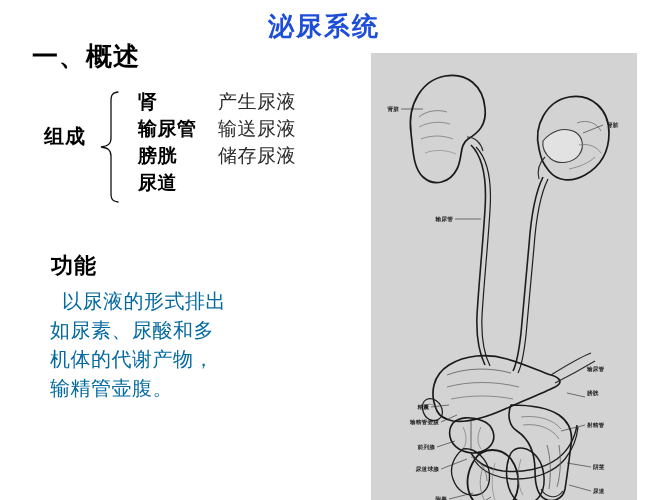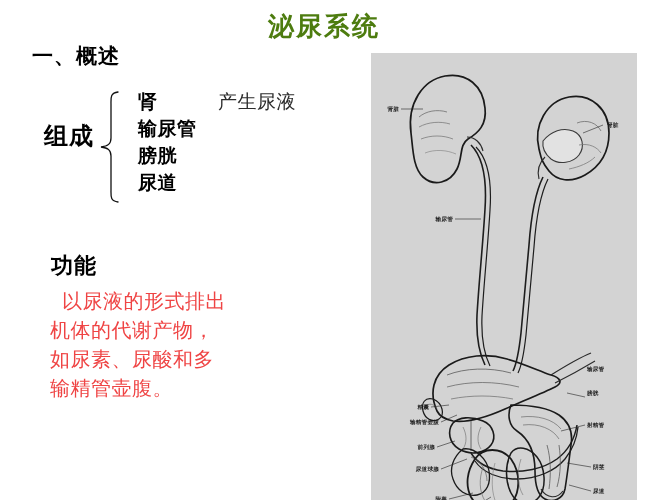--- a/index.html
+++ b/index.html
@@ -20,49 +20,49 @@
   #slide-title {
     position: absolute;
     left: 268px;
     top: 10px;
     width: 200px;
     font-family: "Liberation Sans", "DejaVu Sans", sans-serif;
     font-size: 26px;
     font-weight: bold;
     letter-spacing: 2px;
     line-height: 32px;
-    color: #4d7c0f;
+    color: #1d4ed8;
     white-space: nowrap;
   }
 
   
   #section-heading {
     position: absolute;
     left: 32px;
     top: 43px;
-    font-size: 21px;
+    font-size: 26px;
     font-weight: bold;
     letter-spacing: 1px;
     line-height: 26px;
     white-space: nowrap;
   }
 
   
   #composition-block {
     position: absolute;
     left: 40px;
     top: 88px;
     width: 320px;
     height: 120px;
   }
   #composition-label {
     position: absolute;
     left: 4px;
     top: 34px;
-    font-size: 24px;
+    font-size: 20px;
     font-weight: bold;
     letter-spacing: 1px;
     line-height: 28px;
     white-space: nowrap;
   }
   #composition-brace {
     position: absolute;
     left: 58px;
     top: 2px;
     width: 22px;
@@ -111,21 +111,21 @@
   }
   #function-body {
     position: absolute;
     left: 50px;
     top: 287px;
     width: 240px;
     font-family: "Liberation Serif", "DejaVu Serif", serif;
     font-size: 20px;
     line-height: 29px;
     letter-spacing: 0.5px;
-    color: #ef4444;
+    color: #0369a1;
   }
   #function-body .fn-line {
     white-space: nowrap;
   }
   #function-body .fn-line.indented {
     text-indent: 12px;
   }
 
   
   #anatomy-panel {
@@ -168,36 +168,38 @@
     <path d="M20 2 C12 3 13 8 13 14 L13 48 C13 54 10 56 3 57 C10 58 13 60 13 66 L13 100 C13 106 12 111 20 112" fill="none" stroke="#111" stroke-width="1.3" stroke-linecap="round"></path>
   </svg>
 
   <div id="composition-rows">
     <div class="comp-row">
       <span class="comp-part">肾</span>
       <span class="comp-function">产生尿液</span>
     </div>
     <div class="comp-row">
       <span class="comp-part">输尿管</span>
+      <span class="comp-function">输送尿液</span>
     </div>
     <div class="comp-row">
       <span class="comp-part">膀胱</span>
+      <span class="comp-function">储存尿液</span>
     </div>
     <div class="comp-row">
       <span class="comp-part">尿道</span>
     </div>
   </div>
 </div>
 
 <div id="function-heading">功能</div>
 
 <div id="function-body">
   <div class="fn-line indented">以尿液的形式排出</div>
+  <div class="fn-line">如尿素、尿酸和多</div>
   <div class="fn-line">机体的代谢产物，</div>
-  <div class="fn-line">如尿素、尿酸和多</div>
   <div class="fn-line">输精管壶腹。</div>
 </div>
 
 <div id="anatomy-panel">
   <svg id="anatomy-svg" viewBox="0 0 266 447">
 
     <defs>
       <linearGradient id="kidneyShade" x1="0" y1="0" x2="1" y2="1">
         <stop offset="0%" stop-color="#e8e8e8"></stop>
         <stop offset="55%" stop-color="#cfcfcf"></stop>

